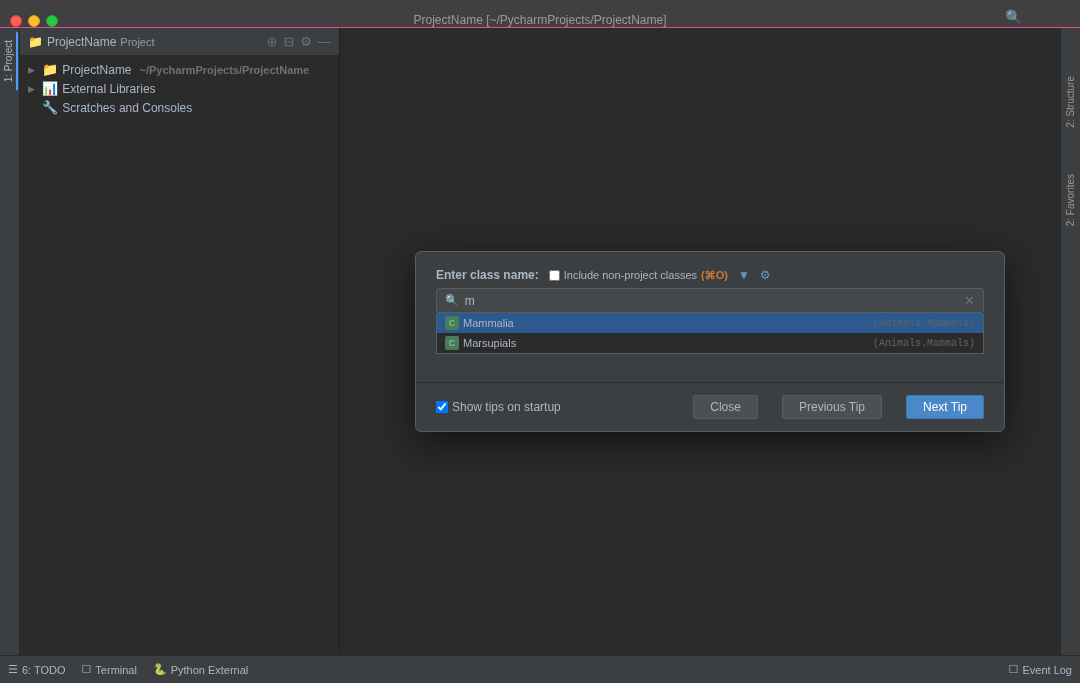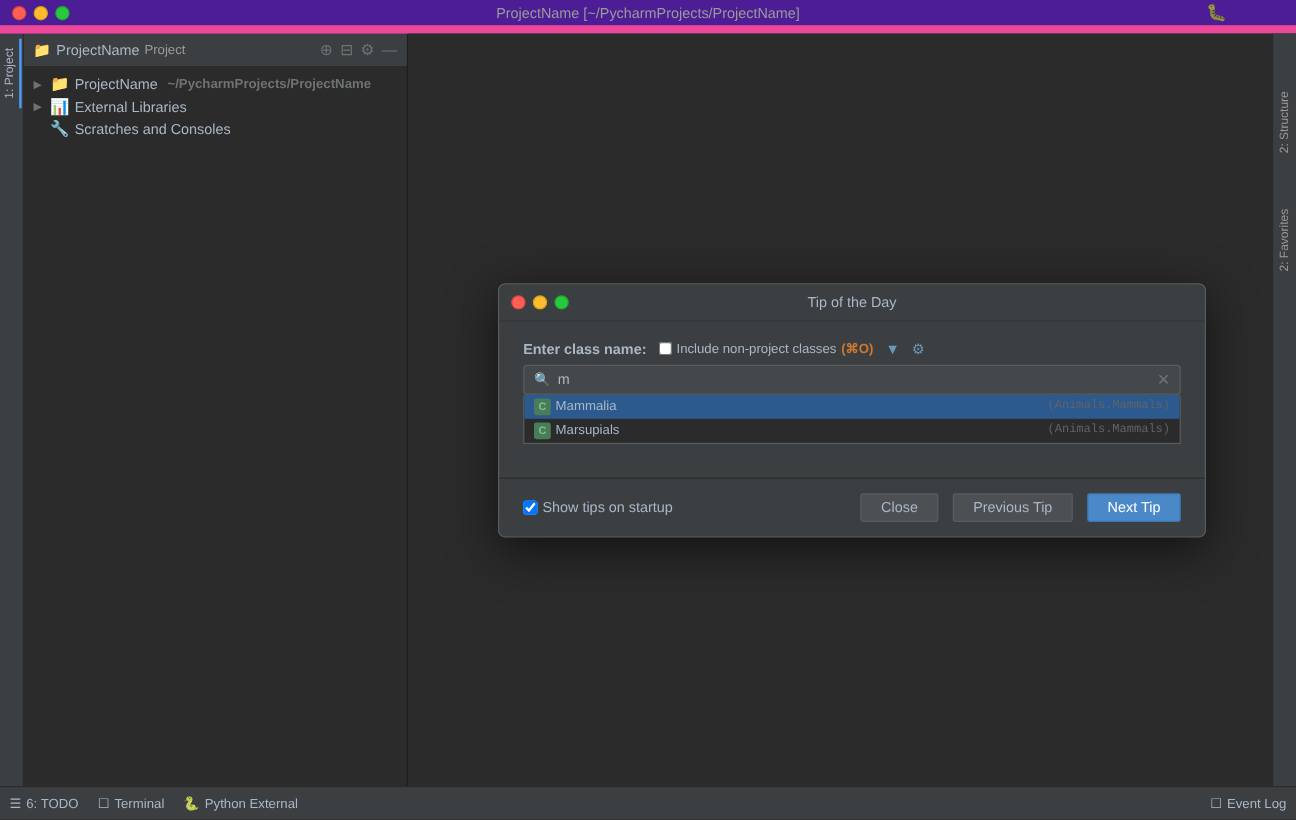--- a/index.html
+++ b/index.html
@@ -10,26 +10,26 @@
       font-family: -apple-system, 'Helvetica Neue', Arial, sans-serif;
       font-size: 12px;
       color: #a9b7c6;
       overflow: hidden;
       position: relative;
     }
 
     
     .title-bar {
       height: 28px;
-      background: #4c1d95;
-      display: flex;
-      align-items: center;
+      background: #404040;
+      display: flex;
+      align-items: flex-end;
       justify-content: center;
       position: relative;
-      border-bottom: 7px solid #ec4899;
+      border-bottom: 1px solid #ec4899;
     }
     .title-bar-controls {
       position: absolute;
       left: 10px;
       display: flex;
       gap: 6px;
       align-items: center;
     }
     .traffic-light {
       width: 12px;
@@ -332,21 +332,21 @@
     }
     .dialog-footer-text .nav-text {
       color: #6897bb;
     }
     .dialog-actions {
       padding: 12px 20px;
       border-top: 1px solid #2b2b2b;
       display: flex;
       align-items: center;
       justify-content: flex-end;
-      gap: 12px;
+      gap: 24px;
     }
     .show-tips {
       display: flex;
       align-items: center;
       gap: 4px;
       font-size: 12px;
       color: #a9b7c6;
       margin-right: auto;
     }
     .show-tips input { width: 12px; height: 12px; }
@@ -451,28 +451,20 @@
         <span class="tree-icon scratch-icon">🔧</span>
         <span>Scratches and Consoles</span>
       </div>
     </div>
   </div>
 
   <div class="content-area">
 
     <div class="dialog-overlay">
       <div class="dialog">
-        <div class="dialog-title-bar">
-          <div class="dialog-title-controls">
-            <div class="traffic-light tl-close"></div>
-            <div class="traffic-light tl-min"></div>
-            <div class="traffic-light tl-max"></div>
-          </div>
-          <span class="dialog-title-text">Tip of the Day</span>
-        </div>
 
         <div class="dialog-body">
 
           <div class="class-name-section">
             <div class="class-name-header">
               <span class="class-name-label">Enter class name:</span>
               <div class="include-checkbox">
                 <input type="checkbox" style="">
                 <span>Include non-project classes</span>
                 <span class="include-shortcut">(⌘O)</span>

